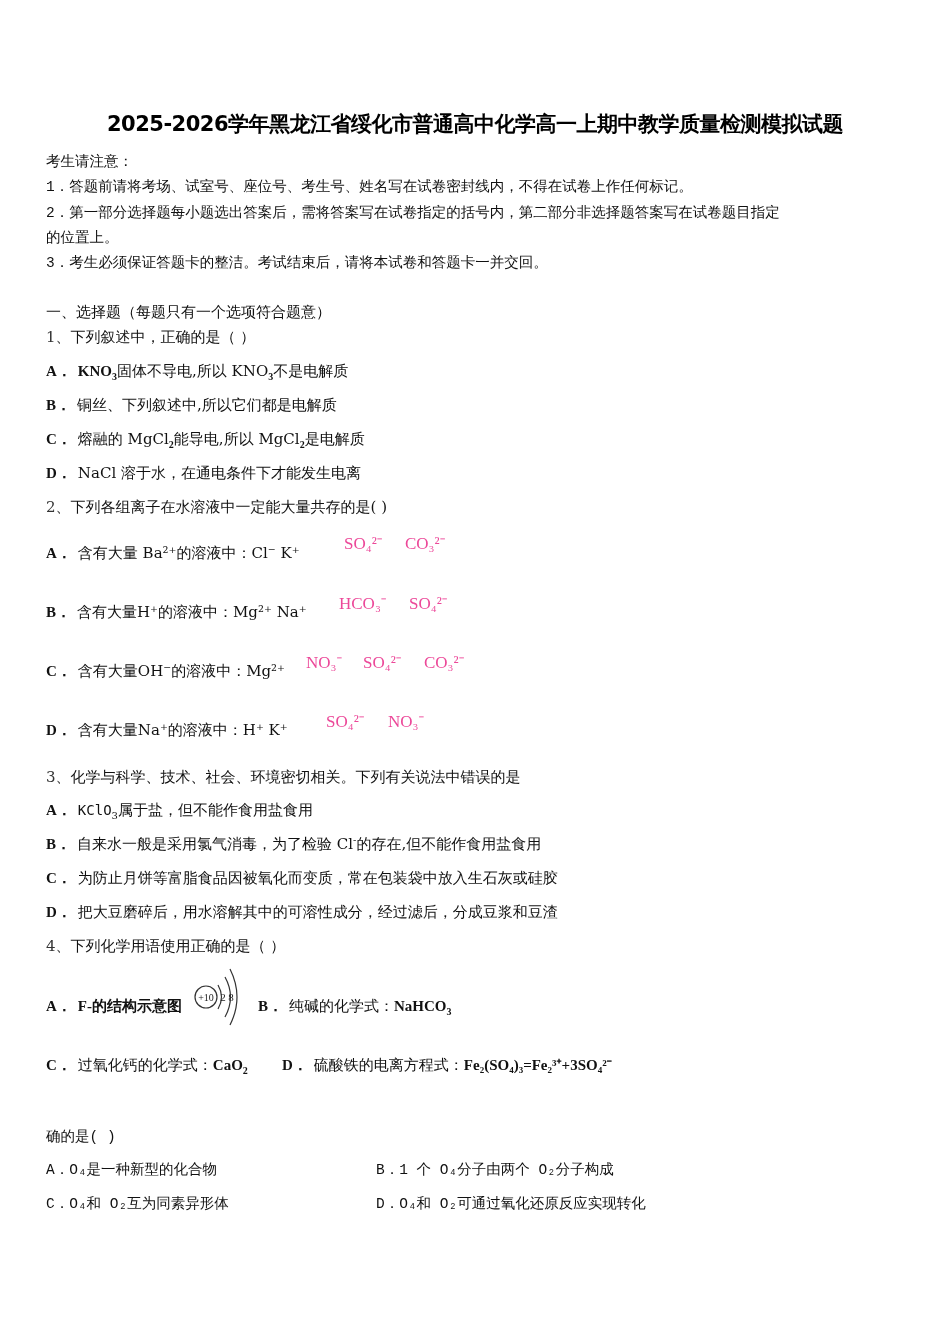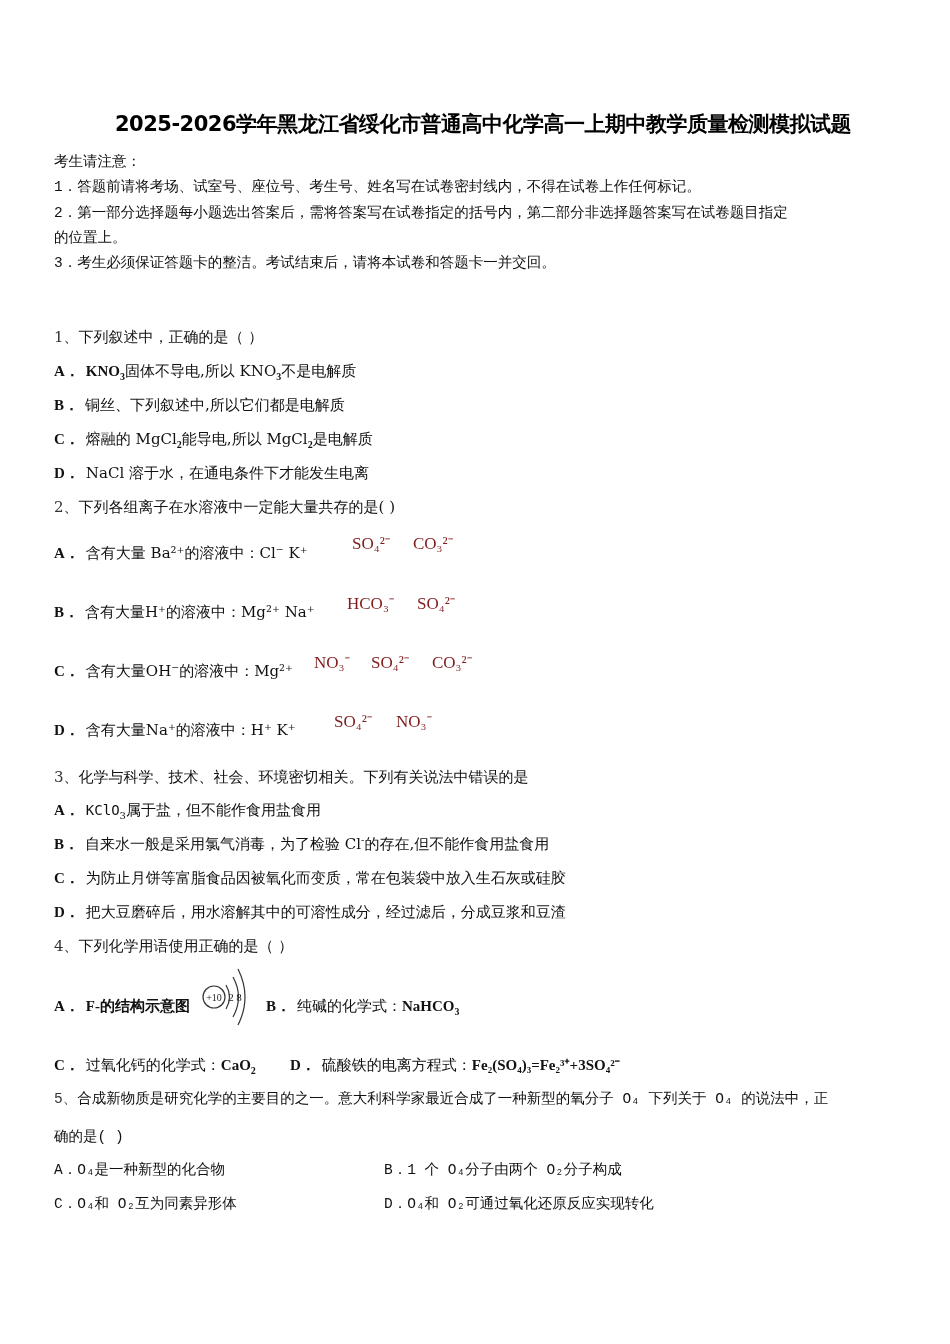--- a/index.html
+++ b/index.html
@@ -1,56 +1,57 @@
 <!DOCTYPE html>
 <html><head>
 <meta charset="utf-8">
 <style>
   html, body { margin: 0; padding: 0; background: #ffffff; }
   body {
     width: 950px; height: 1344px; position: relative; overflow: hidden;
     font-family: "DejaVu Serif", "Liberation Serif", serif;
     color: #111;
   }
-  .page { position: absolute; left: 8px; top: 0; width: 832px; height: 1344px; padding-left: 6px; }
+  .page { position: absolute; left: 0; top: 0; width: 832px; height: 1344px; padding-left: 6px; }
   .title {
     position: absolute; left: 0; top: 110px; width: 950px; text-align: center;
     font-family: "DejaVu Sans", "Liberation Sans", sans-serif;
     font-weight: bold; font-size: 21px; letter-spacing: -0.5px; color: #000;
   }
   .line {
     position: absolute; left: 46px; font-size: 15px; line-height: 20px; white-space: nowrap;
   }
   .line.sans { font-family: Liberation Mono, monospace; font-size: 14.5px; }
   .opt-label { font-weight: bold; font-family: "Liberation Serif", serif; margin-right: 6px; }
   .qnum { color: #333; }
   .bold { font-weight: bold; font-family: "Liberation Serif", serif; margin-top: 16px; }
   .mono { font-family: "DejaVu Sans Mono", "Liberation Mono", monospace; font-size: 14px; }
   sub, sup { font-size: 10px; line-height: 0; }
   .ion-img {
-    position: absolute; font-family: "Liberation Serif", serif; font-size: 17px; color: #7f1d1d;
+    position: absolute; font-family: "Liberation Serif", serif; font-size: 17px; color: #ec4899;
     white-space: nowrap;
   }
   .shell {
     position: absolute; left: 192px; top: 966px; width: 52px; height: 62px;
   }
 </style>
 </head>
 <body>
 
 <div class="page">
 
   <div class="title">2025-2026学年黑龙江省绥化市普通高中化学高一上期中教学质量检测模拟试题</div>
 
   <div class="line sans" style="top:152px">考生请注意：</div>
   <div class="line sans" style="top:177px">1．答题前请将考场、试室号、座位号、考生号、姓名写在试卷密封线内，不得在试卷上作任何标记。</div>
   <div class="line sans" style="top:203px">2．第一部分选择题每小题选出答案后，需将答案写在试卷指定的括号内，第二部分非选择题答案写在试卷题目指定</div>
   <div class="line sans" style="top:228px">的位置上。</div>
   <div class="line sans" style="top:253px">3．考生必须保证答题卡的整洁。考试结束后，请将本试卷和答题卡一并交回。</div>
 
+  <div class="line" style="top:302px">一、选择题（每题只有一个选项符合题意）</div>
 
   <div class="line" style="top:327px">
     <span class="qnum">1、</span><span>下列叙述中，正确的是（      ）</span>
   </div>
   <div class="line" style="top:361px">
     <span class="opt-label">A．</span><span class="bold">KNO</span><sub class="bold">3</sub><span>固体不导电,所以 KNO</span><sub class="bold">3</sub><span>不是电解质</span>
   </div>
   <div class="line" style="top:395px">
     <span class="opt-label">B．</span><span>铜丝、下列叙述中,所以它们都是电解质</span>
   </div>
@@ -123,23 +124,20 @@
   <div class="line" style="top:996px; left:258px">
     <span class="opt-label">B．</span><span>纯碱的化学式：</span><span class="bold">NaHCO</span><sub class="bold">3</sub>
   </div>
   <div class="line" style="top:1055px">
     <span class="opt-label">C．</span><span>过氧化钙的化学式：</span><span class="bold">CaO</span><sub class="bold">2</sub>
   </div>
   <div class="line" style="top:1055px; left:282px">
     <span class="opt-label">D．</span><span>硫酸铁的电离方程式：</span><span class="bold">Fe₂(SO₄)₃=Fe₂³⁺+3SO₄²⁻</span>
   </div>
 
-  <div class="line sans" style="top:1089px">
-    <span class="qnum">5、</span><span>合成新物质是研究化学的主要目的之一。意大利科学家最近合成了一种新型的氧分子 O₄ 下列关于 O₄ 的说法中，正</span>
-  </div>
   <div class="line sans" style="top:1127px">确的是(    )</div>
   <div class="line sans" style="top:1160px">
     <span>A．</span><span>O₄是一种新型的化合物</span>
   </div>
   <div class="line sans" style="top:1160px; left:376px">
     <span>B．</span><span>1 个 O₄分子由两个 O₂分子构成</span>
   </div>
   <div class="line sans" style="top:1194px">
     <span>C．</span><span>O₄和 O₂互为同素异形体</span>
   </div>

